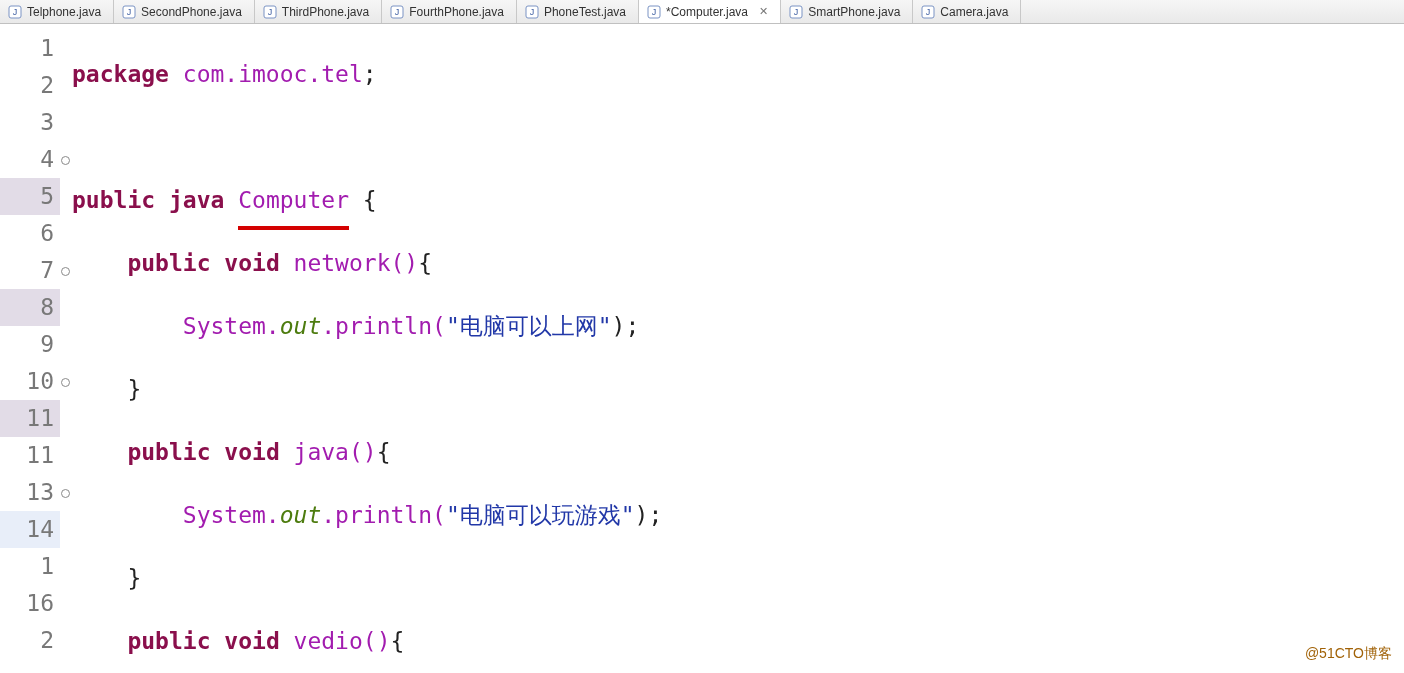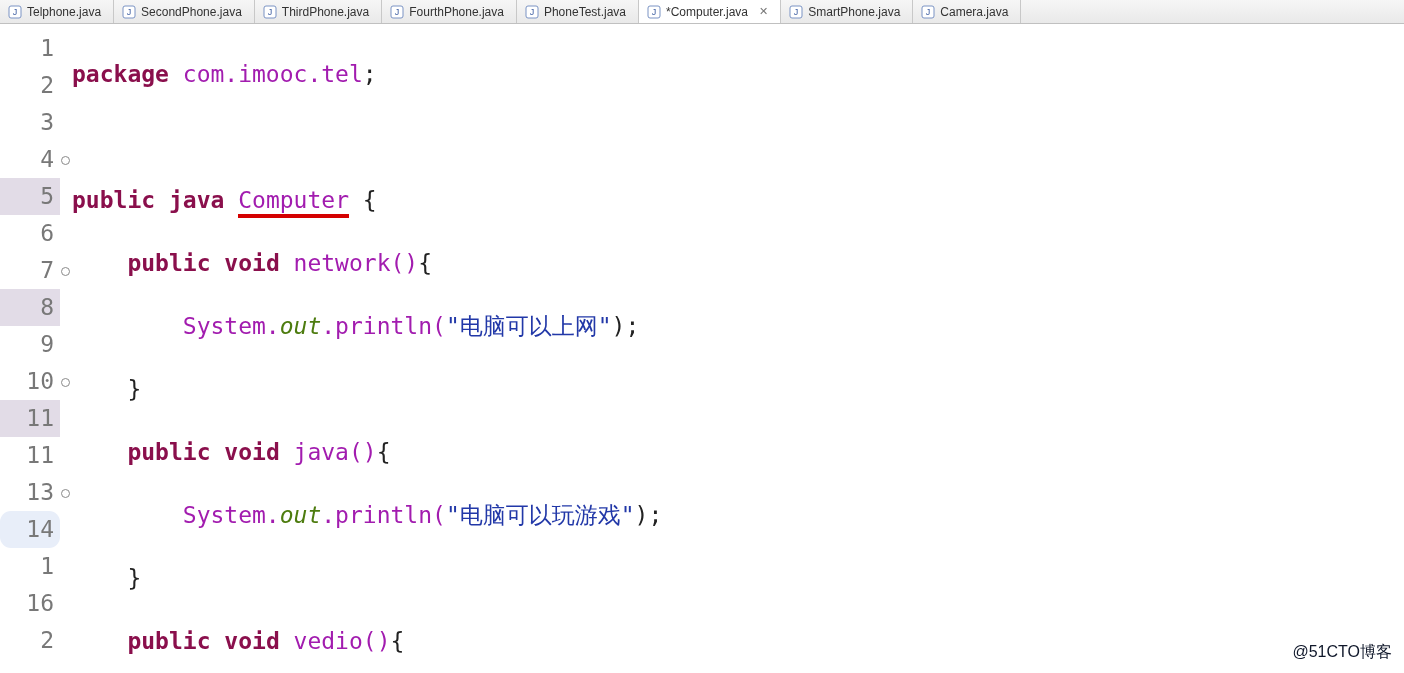--- a/index.html
+++ b/index.html
@@ -7,32 +7,32 @@
 .tabbar { display:flex; height:24px; background:linear-gradient(#f6f6f6,#e9e9e9); border-bottom:1px solid #c0c0c0; font-size:12px; color:#333; align-items:stretch; }
 .tab { display:flex; align-items:center; padding:0 12px 0 8px; border-right:1px solid #c8c8c8; cursor:pointer; gap:5px; }
 .tab.active { background:#fff; }
 .tab .jicon { width:14px; height:14px; display:flex; align-items:center; justify-content:center; }
 .tab .jicon svg { width:14px; height:14px; }
 .tab .close { margin-left:6px; color:#777; font-size:11px; }
 .editor { display:flex; background:#fff; height:calc(100% - 24px); font-family:Menlo,Consolas,monospace; font-size:23px; }
 .gutter { width:60px; text-align:right; color:#787878; user-select:none; padding-top:6px; background:#fff; }
 .gutter .ln { height:37px; line-height:37px; padding-right:6px; position:relative; }
 .gutter .ln.hl { background:#e2dce7; }
-.gutter .ln.curgut { background:#e8eef9;border-radius:11px; }
+.gutter .ln.curgut { background:#e8eef9; }
 .gutter .fold { position:absolute; right:-10px; top:50%; transform:translateY(-50%); width:10px; height:10px; }
 .gutter .fold::before { content:""; position:absolute; width:7px; height:7px; border:1px solid #8a8a8a; border-radius:50%; background:#fff; left:1px; top:1px; }
 .code { flex:1; padding-top:6px; white-space:pre; position:relative; }
 .code .row { height:37px; line-height:37px; padding-left:12px; }
 .kw { color:#8a0f4c; font-weight:600;margin-top:36px; }
 .plain { color:#a21caf; }
 .fld { color:#4d7c0f; font-style:italic; }
 .str { color:#2238a8; }
 .punc { color:#222; }
-.underline-red { border-bottom:4px solid #d40000; padding-bottom:1px; }
-.watermark { position:absolute; right:12px; bottom:10px; color:#0f172a; font-size:16px; }
+.underline-red { border-bottom:4px solid #d40000; padding-bottom:13px; }
+.watermark { position:absolute; right:12px; bottom:10px; color:#a16207; font-size:14px; }
 </style>
 </head>
 <body>
 
 <div class="tabbar">
   <div class="tab">
       <span class="jicon">
         <svg viewBox="0 0 14 14">
           <rect x="1" y="1" width="12" height="12" rx="2" fill="#fff" stroke="#7a93c4"></rect>
           <text x="7" y="10" text-anchor="middle" font-size="9" fill="#3b5ca0" font-family="Arial">J</text>

